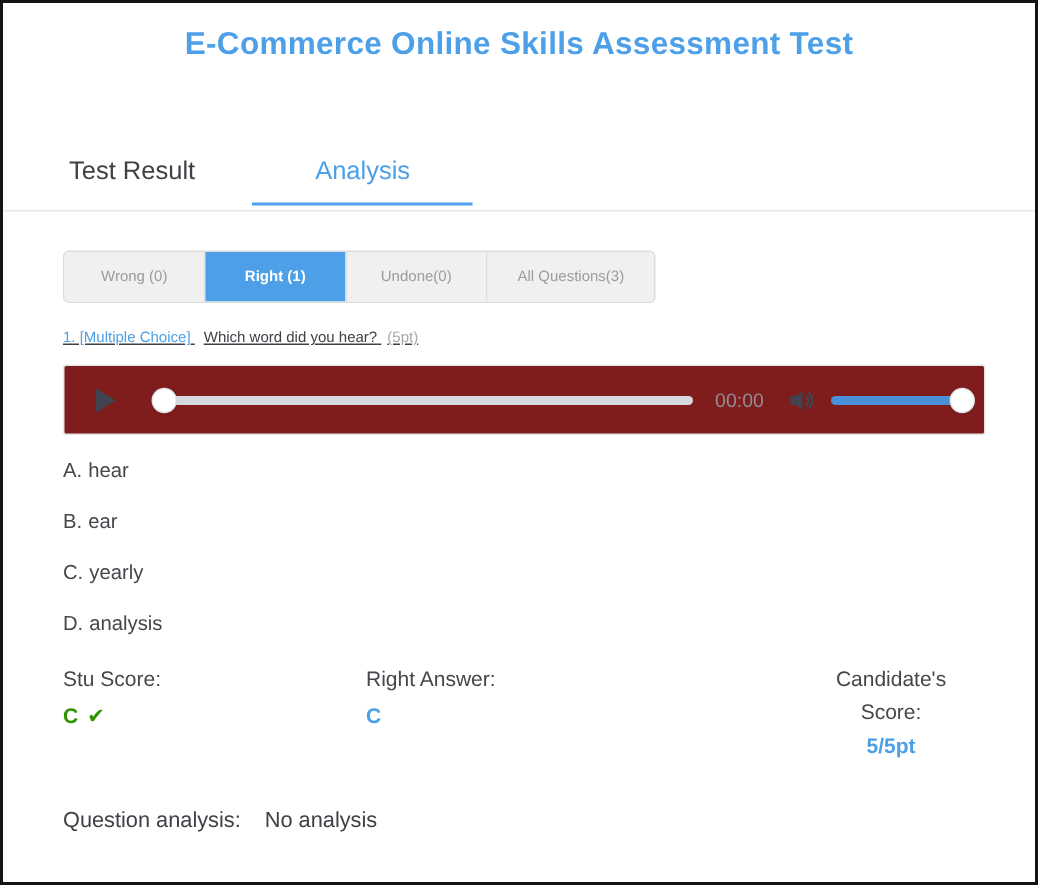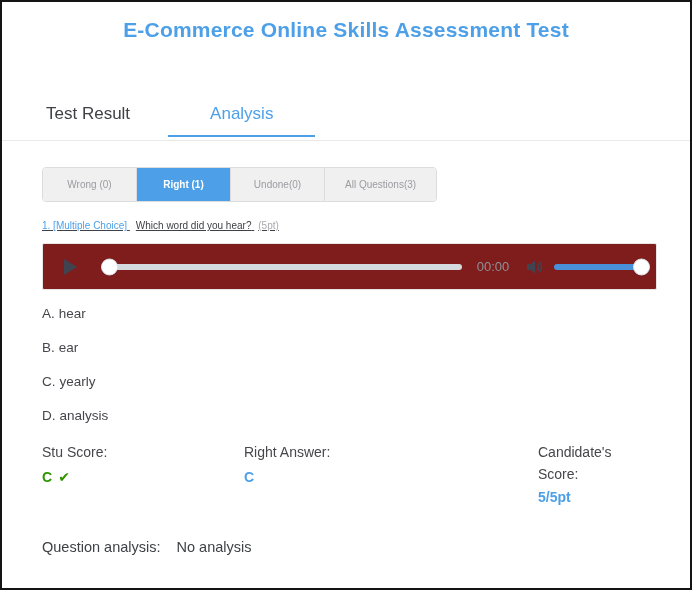--- a/index.html
+++ b/index.html
@@ -180,21 +180,21 @@
   .option .opt-text{margin-left:4px;}
   
   .answers{
     display:flex;
     margin:18px 40px 0;
     justify-content:space-between;
   }
   .answer-col{font-size:14px;}
   .answer-col.stu{width:202px;}
   .answer-col.right{flex:1;}
-  .answer-col.score{width:112px;text-align:left;}
+  .answer-col.score{width:112px;text-align:center;}
   .answer-label{color:#46464c;line-height:1.55;}
   .answer-value{margin-top:5px;font-weight:bold;font-size:14px;}
   .answer-value.green{color:var(--green);}
   .answer-value.blue{color:var(--accent);}
   .check{margin-left:6px;color:var(--green);font-weight:bold;}
   .score-value{margin-top:4px;color:var(--accent);font-weight:bold;font-size:14px;}
   
   .analysis-row{
     margin:34px 40px 0;
     font-size:14.5px;

